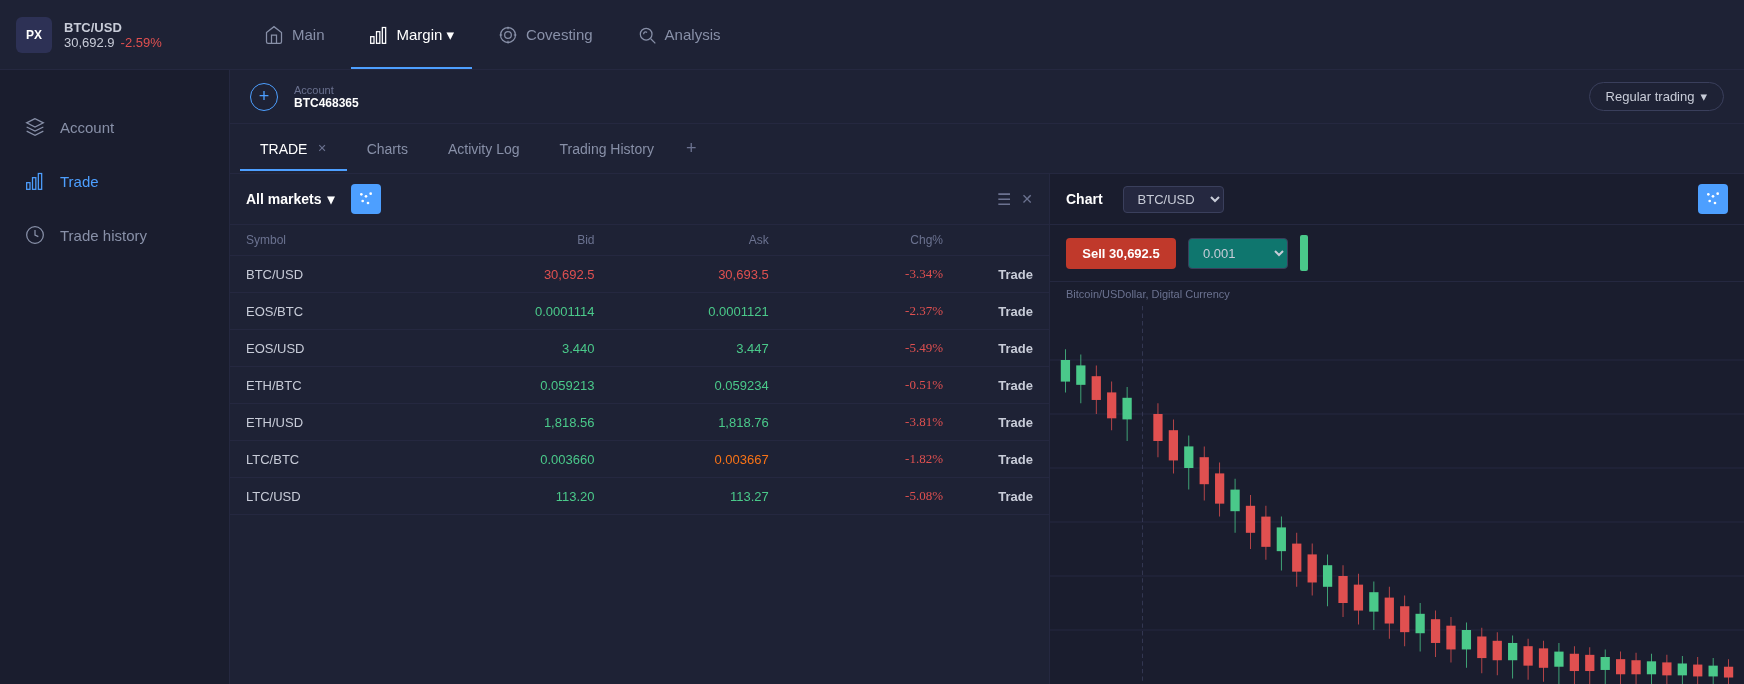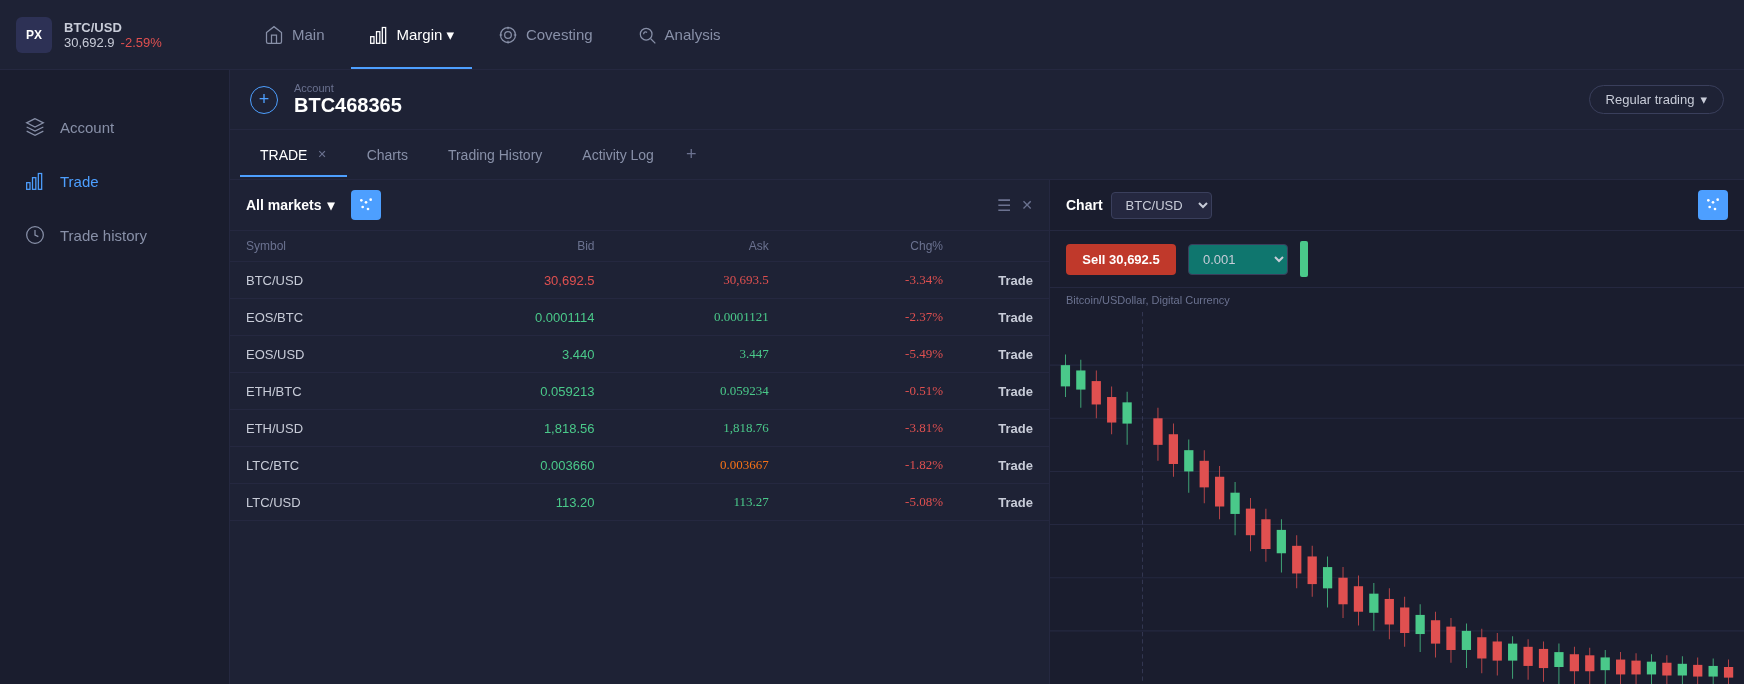--- a/index.html
+++ b/index.html
@@ -132,21 +132,21 @@
       width: 28px; height: 28px;
       border: 1px solid #4d9fff;
       border-radius: 50%;
       display: flex; align-items: center; justify-content: center;
       color: #4d9fff;
       cursor: pointer;
       font-size: 18px;
     }
     .account-info { display: flex; flex-direction: column; }
     .account-label { font-size: 11px; color: #6b7290; }
-    .account-id { font-size: 20px; color: #fff; font-weight: 600; }
+    .account-id { font-size: 12px; color: #fff; font-weight: 600; }
     .regular-trading-btn {
       margin-left: auto;
       border: 1px solid #3a3f5c;
       border-radius: 20px;
       padding: 6px 16px;
       color: #c8ccd8;
       font-size: 13px;
       cursor: pointer;
       background: transparent;
       display: flex;
@@ -258,21 +258,21 @@
     .market-row {
       display: grid;
       grid-template-columns: 1fr 1fr 1fr 1fr 90px;
       padding: 10px 16px;
       border-bottom: 1px solid #252840;
       align-items: center;
     }
     .symbol { color: #c8ccd8; font-size: 13px; font-weight: 500; }
     .bid { color: #4ac98a; font-size: 13px; text-align: right; }
     .bid.red { color: #e05050; }
-    .ask { color: #4ac98a; font-size: 13px; text-align: right; font-family: Liberation Serif, serif; }
+    .ask { color: #4ac98a; font-size: 13px; text-align: right; }
     .ask.red { color: #e05050; }
     .chg { text-align: right; font-size: 13px; }
     .chg.neg { color: #e05050; font-family: Liberation Serif, serif; }
     .trade-btn {
       background: transparent;
       border: none;
       color: #c8ccd8;
       font-size: 13px;
       font-weight: 600;
       cursor: pointer;
@@ -284,21 +284,21 @@
       flex: 1;
       background: #1a1d2e;
       display: flex;
       flex-direction: column;
     }
     .chart-header {
       display: flex;
       align-items: center;
       padding: 10px 16px;
       border-bottom: 1px solid #252840;
-      gap: 8px;
+      gap: 20px;
     }
     .chart-label {
       color: #fff;
       font-size: 14px;
       font-weight: 600;
     }
     .chart-symbol-select {
       background: #252840;
       border: 1px solid #3a3f5c;
       color: #c8ccd8;
@@ -476,24 +476,24 @@
 
   <div class="tabs-row">
     <div class="tab active">
       <span>TRADE</span>
       <span class="tab-close">✕</span>
     </div>
     <div class="tab">
       <span>Charts</span>
     </div>
     <div class="tab">
+      <span>Activity Log</span>
+    </div>
+    <div class="tab">
       <span>Trading History</span>
-    </div>
-    <div class="tab">
-      <span>Activity Log</span>
     </div>
     <div class="tab-add">+</div>
   </div>
 
   <div class="panels">
 
     <div class="markets-panel">
       <div class="markets-header">
         <div class="all-markets-btn">
           <span>All markets</span>

